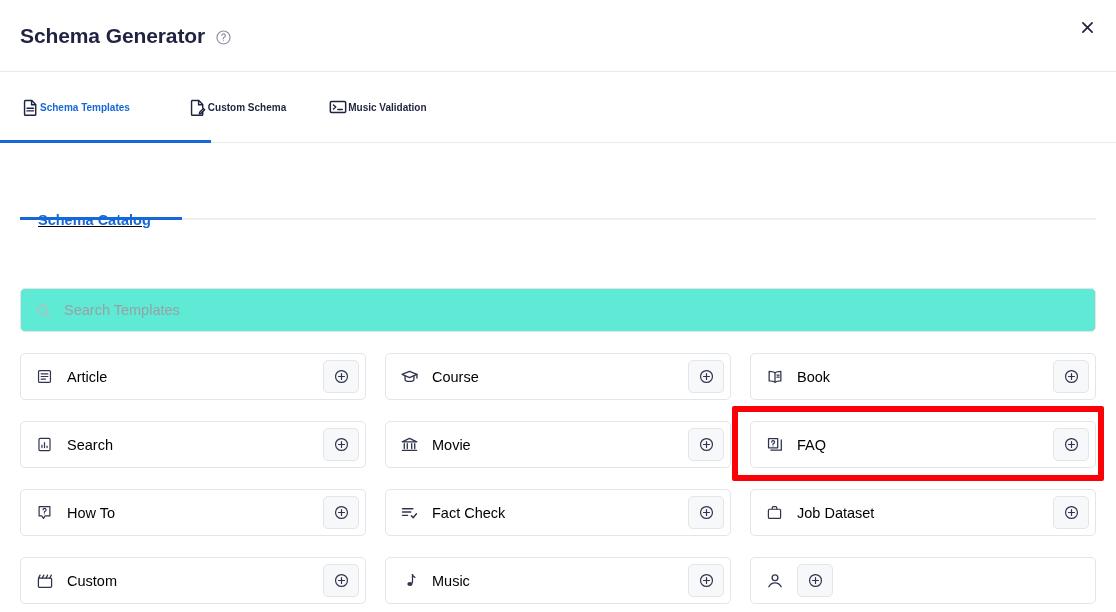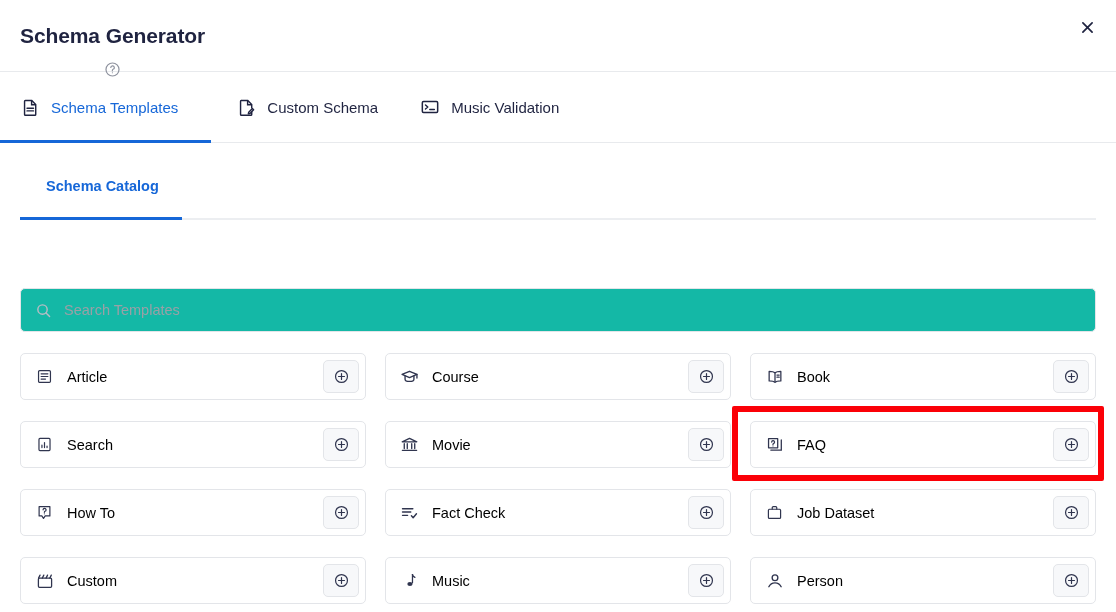--- a/index.html
+++ b/index.html
@@ -26,21 +26,20 @@
     border-bottom: 1px solid #e8eaed;
   }
 
   .header-title-wrap {
     position: absolute;
     left: 20px;
     top: 24px;
     display: flex;
     align-items: center;
     gap: 10px;
-    flex-direction: column;
   }
 
   .header-title {
     font-size: 21px;
     font-weight: bold;
     color: #1f2340;
     letter-spacing: -0.1px;
   }
 
   .help-icon {
@@ -73,25 +72,24 @@
     border-bottom: 1px solid #e8eaed;
     display: flex;
     align-items: center;
     padding-left: 20px;
     gap: 0;
   }
 
   .tab {
     display: flex;
     align-items: center;
-    gap: 11px;
     height: 100%;
     cursor: pointer;
-    font-size: 15px;
-    font-weight: normal;
+    font-size: 10px;
+    font-weight: bold;
     color: #1f2340;
     padding-right: 0;
   }
 
   .tab .tab-label { white-space: nowrap; }
 
   .tab-icon {
     display: inline-flex;
     align-items: center;
     justify-content: center;
@@ -113,23 +111,24 @@
     width: 211px;
     height: 3px;
     background: #1667d8;
   }
 
   
   .subtabs {
     position: relative;
     margin-top: 21px;
     height: 64px;
-    padding-left: 28px;
-    display: flex;
-    align-items: flex-start;
+    padding-left: 20px;
+    display: flex;
+    align-items: flex-end;
+    text-decoration: underline;
   }
 
   .subtab {
     font-size: 14.5px;
     font-weight: bold;
     color: #1667d8;
     cursor: pointer;
     padding: 14px 18px 0 18px;
     white-space: nowrap;
   }
@@ -154,21 +153,21 @@
 
   
   .search-box {
     position: absolute;
     left: 20px;
     top: 288px;
     width: 1076px;
     height: 44px;
     border: 1px solid #e3e5e9;
     border-radius: 5px;
-    background: #14b8a6;
+    background: #5eead4;
     display: flex;
     align-items: center;
     padding: 0 14px;
     gap: 12px;
     cursor: text;
   }
 
   .search-icon {
     width: 17px;
     height: 17px;
@@ -524,21 +523,20 @@
       </span>
     </div>
 
     <div class="card">
       <span class="card-icon">
         <svg width="18" height="18" viewBox="0 0 24 24" fill="none" stroke="currentColor" stroke-width="1.8">
           <circle cx="12" cy="7.6" r="3.8"></circle>
           <path d="M3.8 19.6c1.6-3.4 4.6-5.2 8.2-5.2s6.6 1.8 8.2 5.2" stroke-linecap="round"></path>
         </svg>
       </span>
-      <span class="card-label">Person</span>
       <span class="add-button">
         <svg width="17" height="17" viewBox="0 0 24 24" fill="none" stroke="currentColor" stroke-width="1.7">
           <circle cx="12" cy="12" r="8.4"></circle>
           <path d="M12 7.8v8.4M7.8 12h8.4" stroke-linecap="round"></path>
         </svg>
       </span>
     </div>
 
   </div>
 

